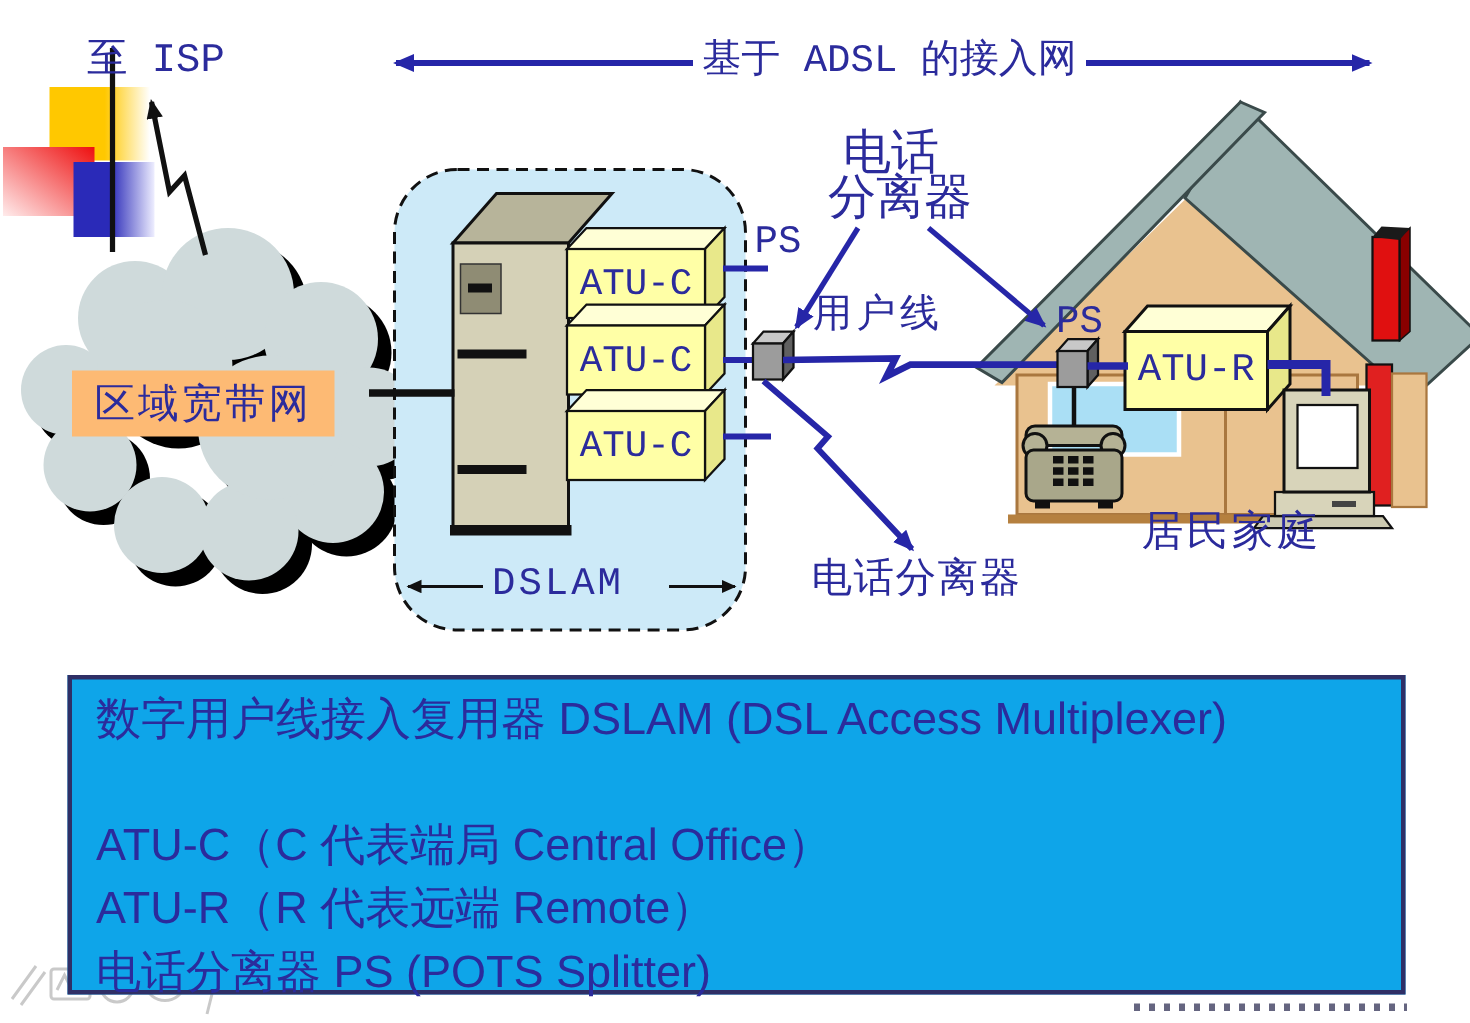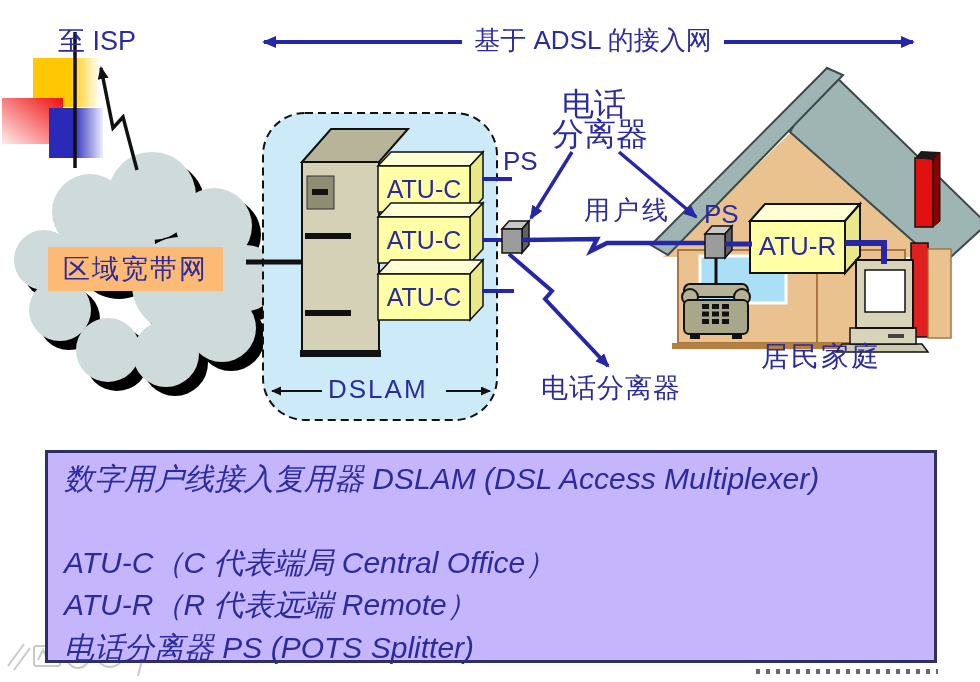--- a/index.html
+++ b/index.html
@@ -1,24 +1,24 @@
 <!DOCTYPE html>
 <html><head>
 <meta charset="utf-8">
 <style>
   html,body{margin:0;padding:0;background:#fff;}
   #stage{position:relative;width:980px;height:682px;background:#fff;overflow:hidden;
          font-family:"Liberation Sans","DejaVu Sans",sans-serif;}
   #stage svg{position:absolute;left:0;top:0;}
-  .lbl{position:absolute;color:#2b2b9c;white-space:nowrap;line-height:1.1;}
+  .lbl{position:absolute;color:#2b2b9c;white-space:nowrap;line-height:1.1;font-family:Liberation Mono, monospace;}
   .ctr{text-align:center;}
   .cloud-tag{position:absolute;left:48px;top:247px;width:175px;height:44px;background:#fdba74;
              color:#2b2b9c;font-size:27px;letter-spacing:2px;text-align:center;line-height:44px;}
-  #infobox{position:absolute;left:45px;top:450px;width:886px;height:207px;background:#c4b5fd;
-           border:3px solid #2f2f66;font-style:italic;}
+  #infobox{position:absolute;left:45px;top:450px;width:886px;height:207px;background:#0ea5e9;
+           border:3px solid #2f2f66;}
   #infobox .iline{position:absolute;left:16px;color:#2b2b9c;font-size:30px;white-space:nowrap;}
   .footer-frag{position:absolute;left:756px;top:669px;width:182px;height:5px;opacity:.85;
     background:repeating-linear-gradient(90deg,#4a4a6a 0 4px,transparent 4px 10px);}
 </style>
 </head>
 <body>
 
 <div id="stage">
 
 <svg width="980" height="682" viewBox="0 0 980 682">
@@ -215,21 +215,21 @@
 </svg>
 
 <div class="lbl" style="left:58px;top:27px;font-size:27px;">至 ISP</div>
 <div class="lbl ctr" style="left:462px;top:26px;width:262px;font-size:26px;">基于 ADSL 的接入网</div>
 <div class="lbl ctr" style="left:552px;top:89px;width:84px;font-size:32px;line-height:30px;">
   <div>电话</div>
   <div>分离器</div>
 </div>
 <div class="lbl" style="left:503px;top:147px;font-size:26px;">PS</div>
 <div class="lbl" style="left:704px;top:200px;font-size:26px;">PS</div>
-<div class="lbl" style="left:584px;top:196px;font-size:26px;letter-spacing:3px;">用户线</div>
+<div class="lbl" style="left:542px;top:196px;font-size:26px;letter-spacing:3px;">用户线</div>
 <div class="lbl" style="left:541px;top:374px;font-size:27px;letter-spacing:1px;">电话分离器</div>
 <div class="lbl" style="left:328px;top:375px;font-size:26px;letter-spacing:2px;">DSLAM</div>
 <div class="lbl ctr" style="left:378px;top:176px;width:92px;font-size:25px;">ATU-C</div>
 <div class="lbl ctr" style="left:378px;top:227px;width:92px;font-size:25px;">ATU-C</div>
 <div class="lbl ctr" style="left:378px;top:284px;width:92px;font-size:25px;">ATU-C</div>
 <div class="lbl ctr" style="left:750px;top:232px;width:95px;font-size:26px;">ATU-R</div>
 <div class="lbl" style="left:761px;top:342px;font-size:28px;letter-spacing:2px;">居民家庭</div>
 <div class="cloud-tag">区域宽带网</div>
 
 <div id="infobox">

